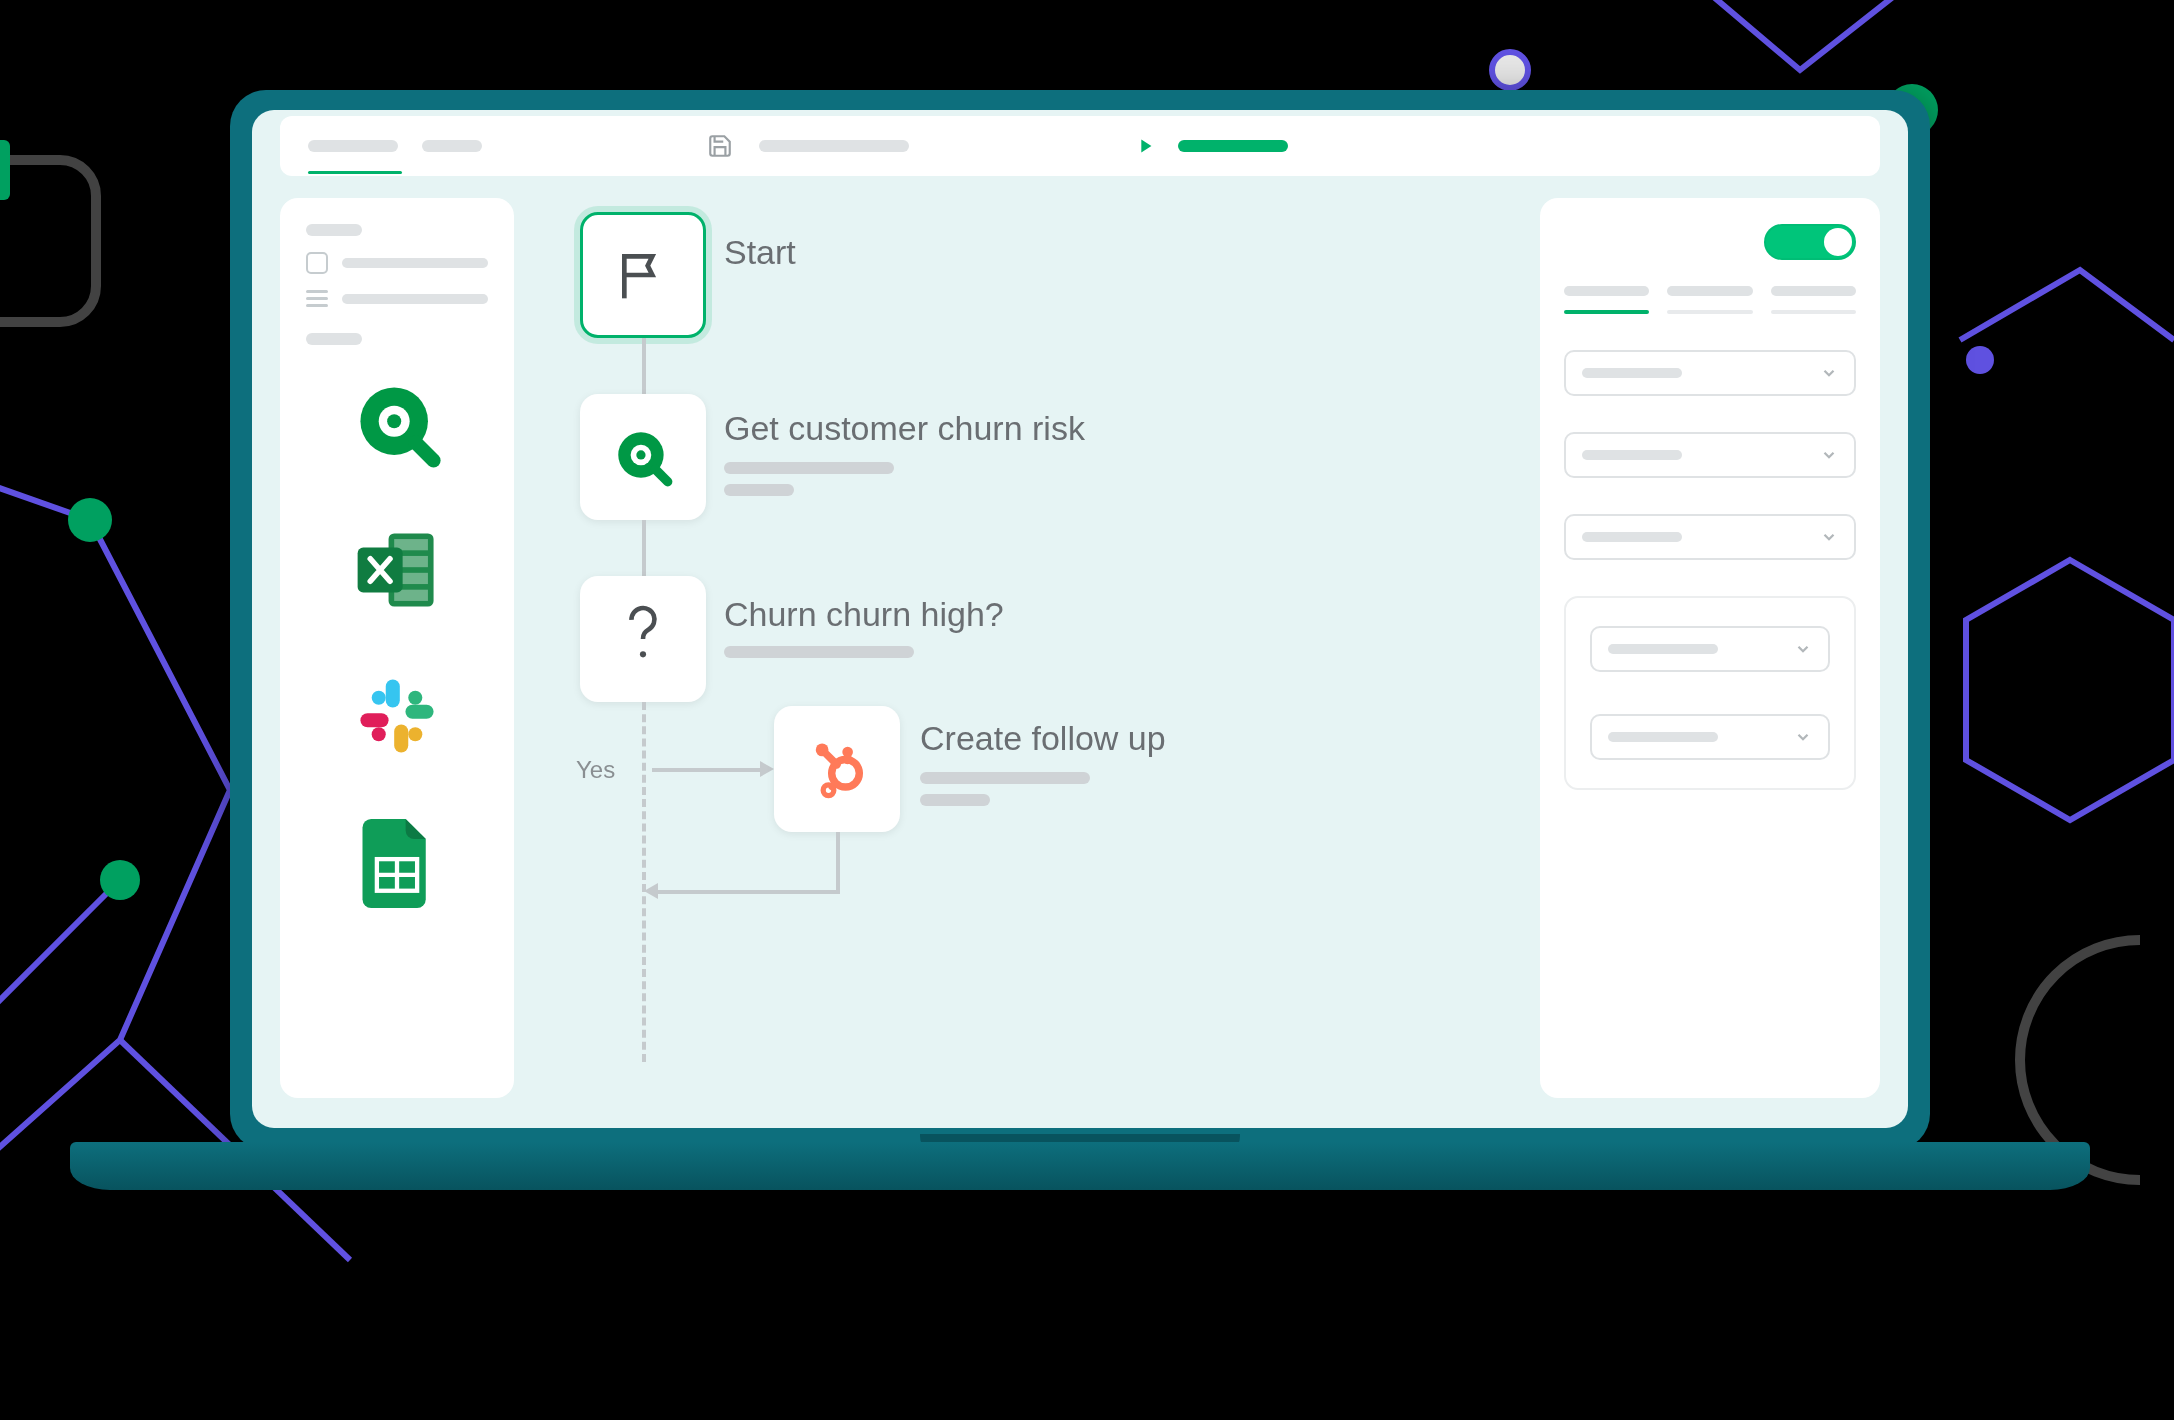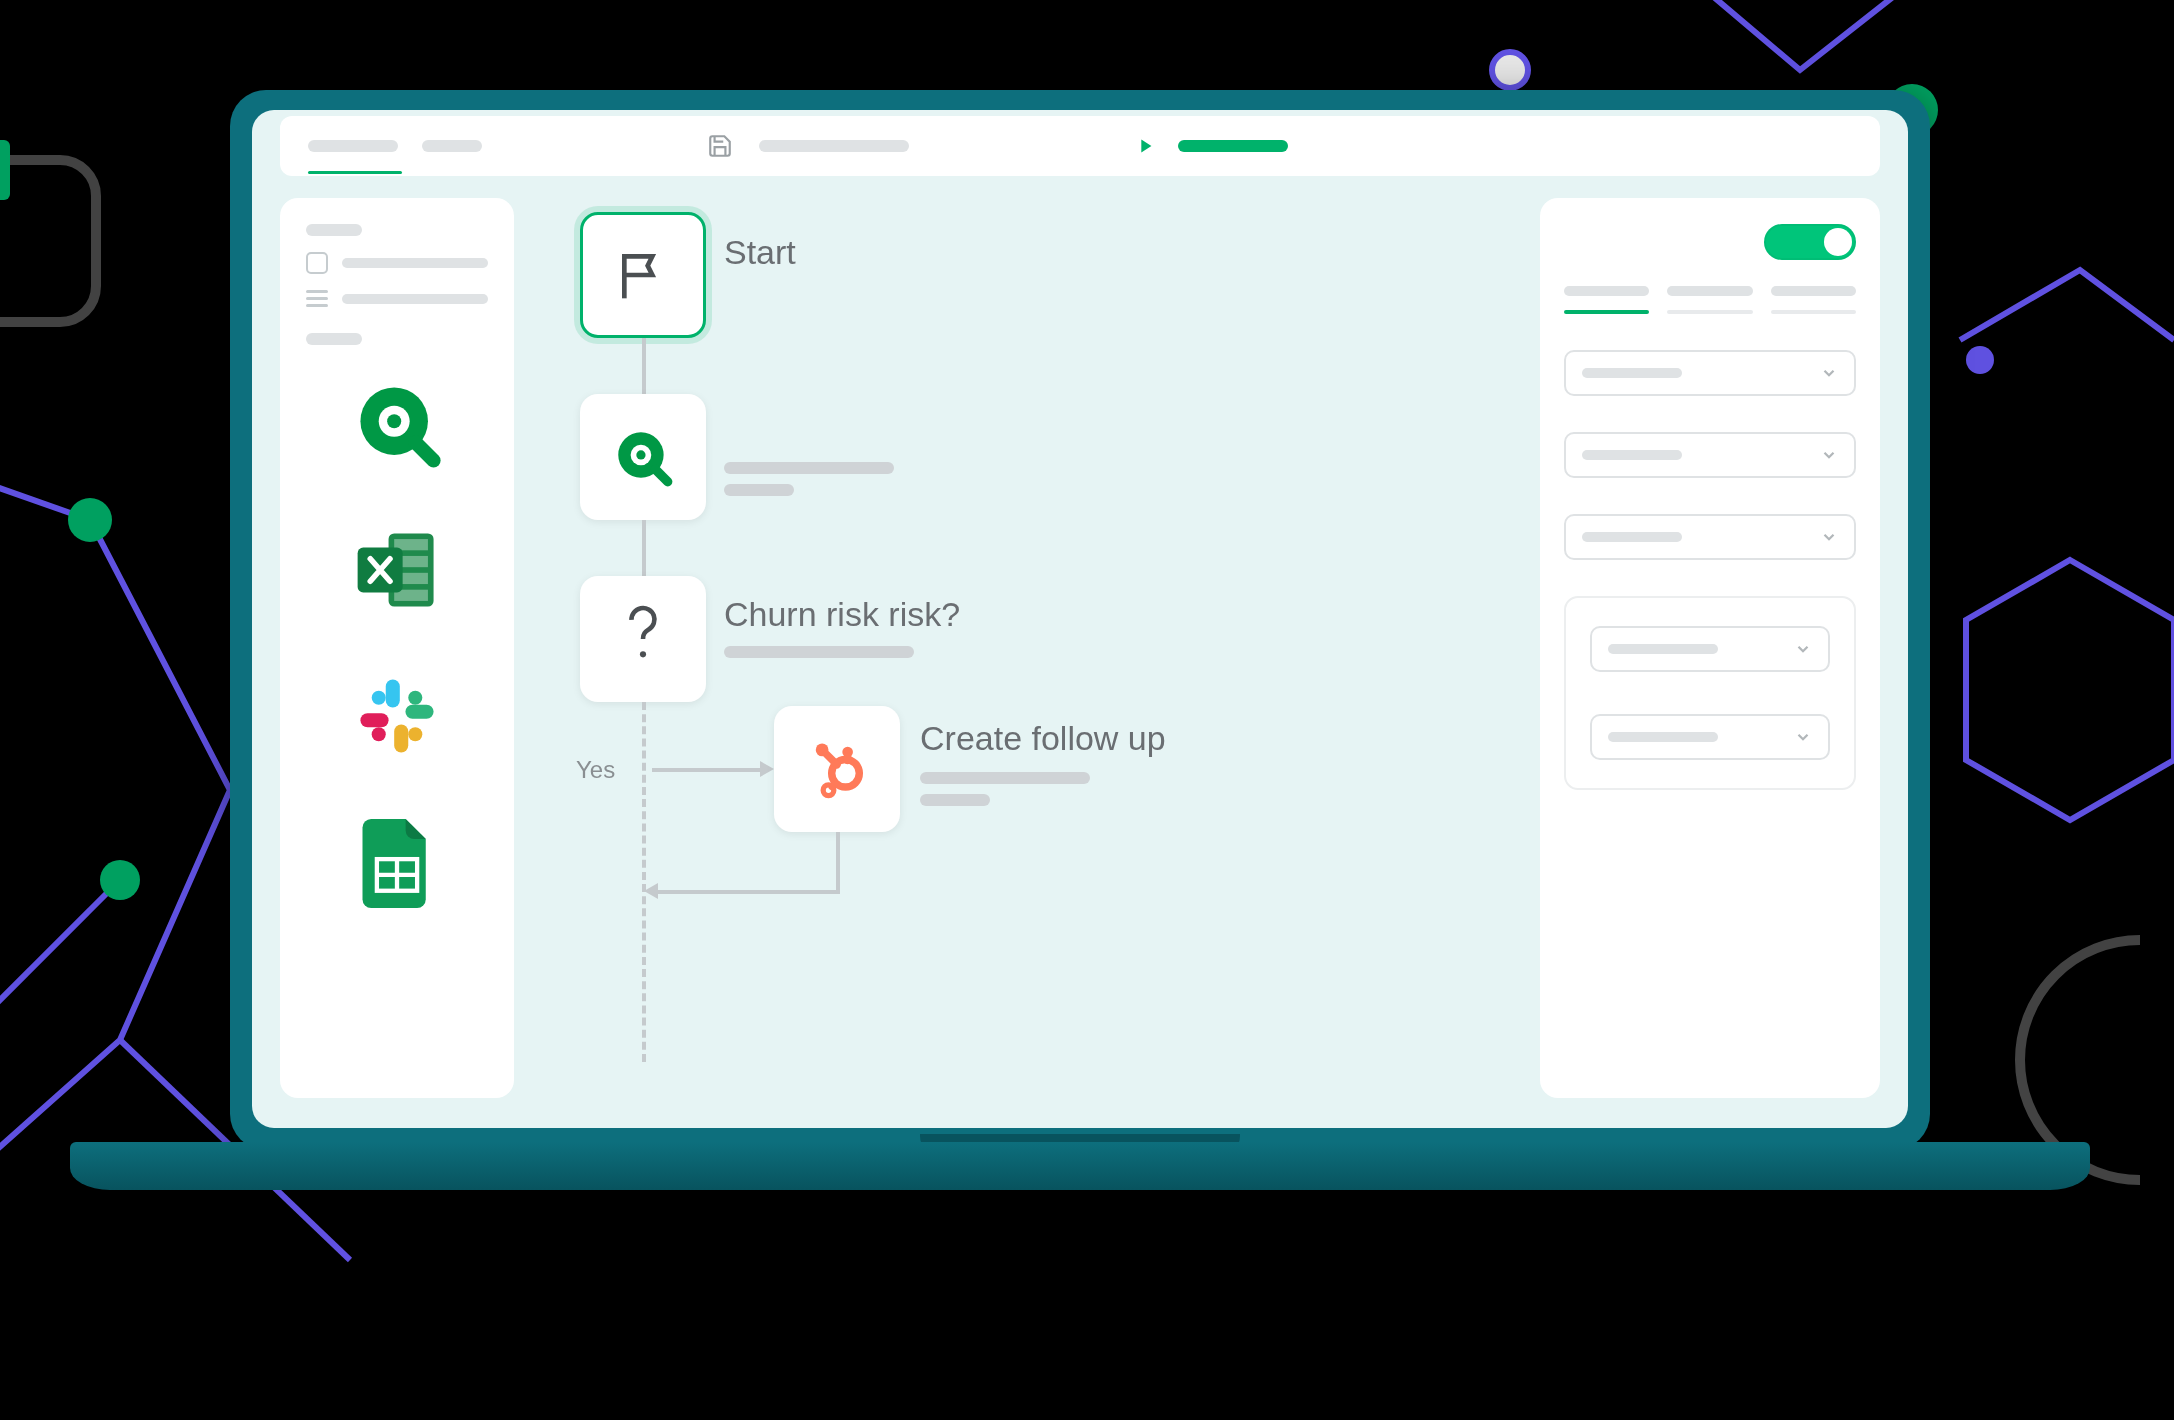--- a/index.html
+++ b/index.html
@@ -318,34 +318,35 @@
           <div class="node" style="left:58px; top:196px">
             <span>
               <svg width="66" height="66" viewBox="0 0 64 64">
                 <circle cx="30" cy="30" r="22" fill="#009845"></circle>
                 <circle cx="30" cy="30" r="10" fill="#fff"></circle>
                 <circle cx="30" cy="30" r="4.5" fill="#009845"></circle>
                 <path d="M44 44 L56 56" stroke="#009845" stroke-width="9" stroke-linecap="round"></path>
               </svg>
             </span>
           </div>
+          <div class="node-label" style="left:202px; top:212px">Get customer churn risk</div>
           <div class="node-sub" style="left:202px; top:264px; width:170px"></div>
           <div class="node-sub" style="left:202px; top:286px; width:70px"></div>
 
           <div class="connector v" style="left:120px; top:322px; height:56px"></div>
 
           <div class="node" style="left:58px; top:378px">
             <span>
               <svg width="46" height="70" viewBox="0 0 24 36" fill="none" stroke="#4b4f52" stroke-width="2.4">
                 <path d="M6 8a6 6 0 1 1 9 5c-2 1.4-3 2.2-3 5"></path>
                   <circle cx="12" cy="26" r="1.6" fill="#4b4f52" stroke="none"></circle>
               </svg>
             </span>
           </div>
-          <div class="node-label" style="left:202px; top:398px">Churn risk risk?</div>
+          <div class="node-label" style="left:202px; top:398px">Churn churn high?</div>
           <div class="node-sub" style="left:202px; top:448px; width:190px"></div>
 
           <div class="dashed-v" style="left:120px; top:504px; height:360px"></div>
 
           <div class="yes-label" style="left:54px; top:558px">Yes</div>
           <div class="connector" style="left:130px; top:570px; width:108px; height:4px"></div>
           <span class="arrow-right" style="left:238px; top:563px"></span>
 
           <div class="node" style="left:252px; top:508px">
             <span>

